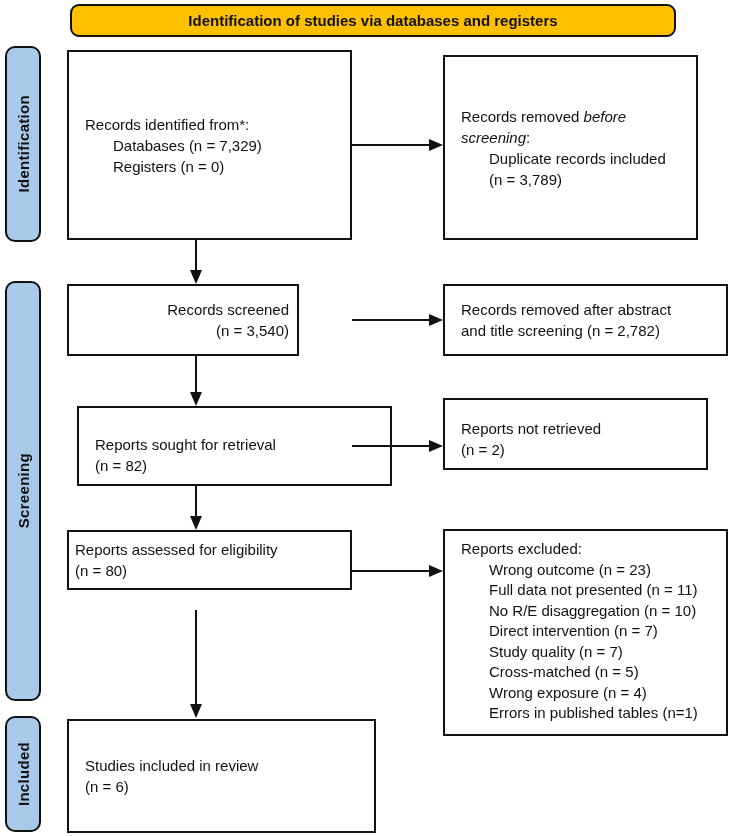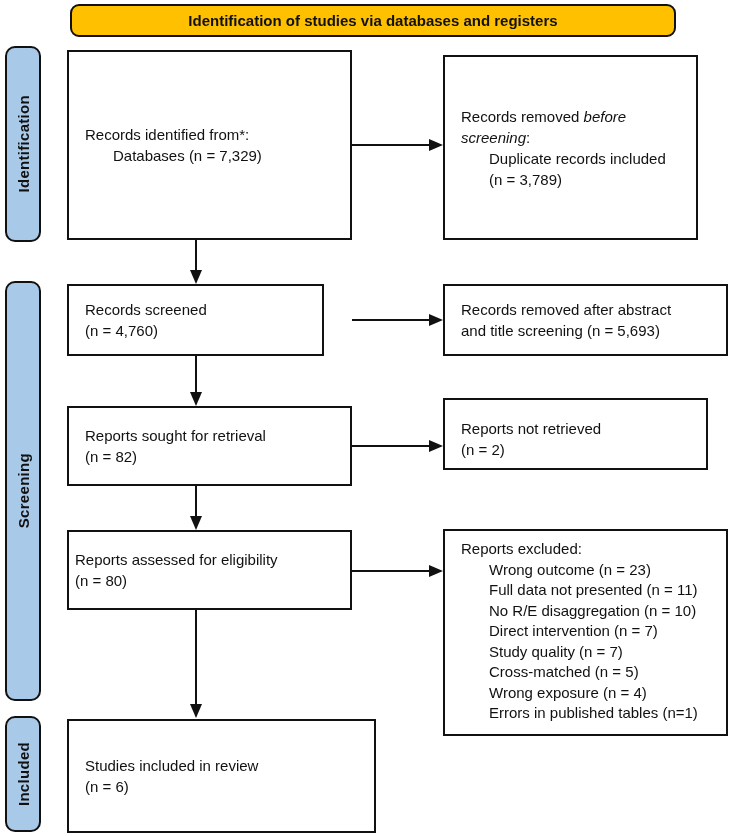--- a/index.html
+++ b/index.html
@@ -55,51 +55,52 @@
   <div class="stage" style="top: 281px; height: 420px; background: rgb(169, 201, 233);">
     <span>Screening</span>
   </div>
   <div class="stage" style="top: 716px; height: 116px; background: rgb(169, 201, 233);">
     <span>Included</span>
   </div>
 
   <div class="fbox" style="left:67px; top:50px; width:285px; height:190px;">
     <div>Records identified from*:</div>
     <div class="ind">Databases (n = 7,329)</div>
+    <div class="ind">Registers (n = 0)</div>
   </div>
 
-  <div class="fbox" style="left:67px; top:284px; width:257px; height:72px;">
+  <div class="fbox" style="left:67px; top:284px; width:232px; height:72px;text-align:right;">
     <div>Records screened</div>
-    <div>(n = 4,760)</div>
+    <div>(n = 3,540)</div>
   </div>
 
-  <div class="fbox" style="left:67px; top:406px; width:285px; height:80px;">
+  <div class="fbox" style="left:77px; top:406px; width:315px; height:80px;justify-content:flex-end;">
     <div>Reports sought for retrieval</div>
     <div>(n = 82)</div>
   </div>
 
-  <div class="fbox" style="left:67px; top:530px; width:285px; height:80px;padding-left:6px;">
+  <div class="fbox" style="left:67px; top:530px; width:285px; height:60px;padding-left:6px;">
     <div>Reports assessed for eligibility</div>
     <div>(n = 80)</div>
   </div>
 
   <div class="fbox" style="left:67px; top:719px; width:309px; height:114px;">
     <div>Studies included in review</div>
     <div>(n = 6)</div>
   </div>
 
   <div class="fbox" style="left:443px; top:55px; width:255px; height:185px;">
     <div><span>Records removed </span><em>before screening</em><span>:</span></div>
     <div class="ind">Duplicate records included</div>
     <div class="ind">(n = 3,789)</div>
   </div>
 
   <div class="fbox" style="left:443px; top:284px; width:285px; height:72px;justify-content:center;">
     <div>Records removed after abstract</div>
-    <div>and title screening (n = 5,693)</div>
+    <div>and title screening (n = 2,782)</div>
   </div>
 
   <div class="fbox" style="left:443px; top:398px; width:265px; height:72px;justify-content:flex-end;">
     <div>Reports not retrieved</div>
     <div>(n = 2)</div>
   </div>
 
   <div class="fbox top" style="left:443px; top:529px; width:285px; height:207px;">
     <div>Reports excluded:</div>
     <div class="ind">Wrong outcome (n = 23)</div>

